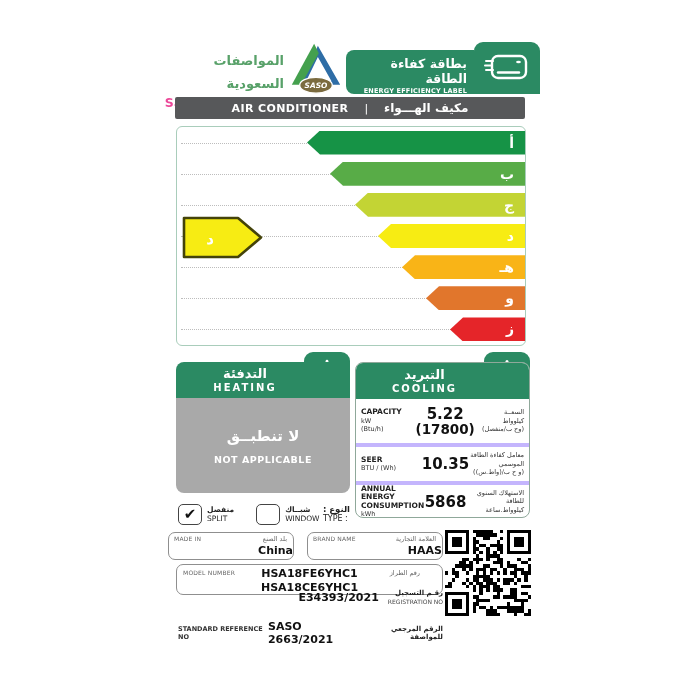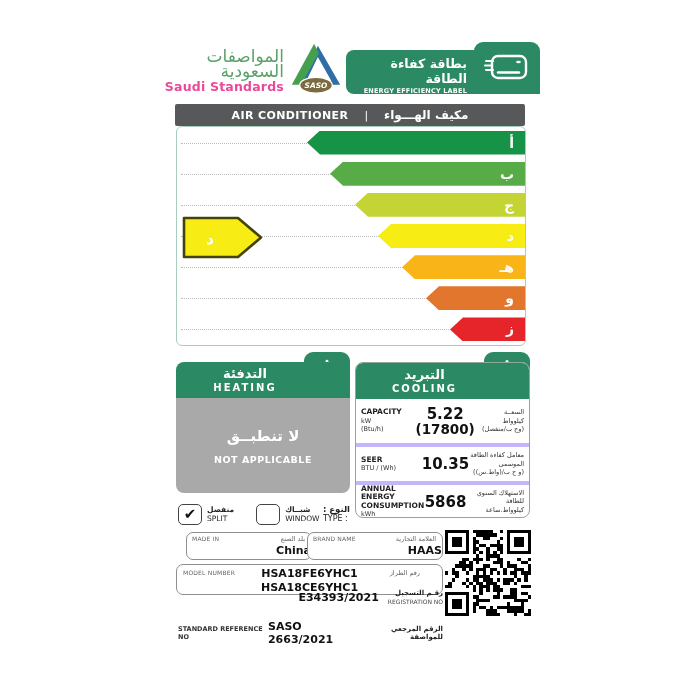--- a/index.html
+++ b/index.html
@@ -9,33 +9,33 @@
   }
   *{box-sizing:border-box;margin:0;padding:0;}
   html,body{width:700px;height:700px;background:#ffffff;overflow:hidden;}
   body{font-family:"DejaVu Sans",sans-serif;color:#222;}
   .canvas{position:relative;width:700px;height:700px;background:#fff;}
   .label{position:absolute;left:150px;top:40px;width:400px;height:628px;}
 
   
   .header{position:absolute;left:0;top:0;width:400px;height:56px;}
   .org{position:absolute;left:8px;top:9px;width:126px;text-align:right;}
-  .org-ar{display:block;color:#58a169;font-size:17px;font-weight:normal;direction:rtl;line-height:15px;}
+  .org-ar{display:block;color:#58a169;font-size:13px;font-weight:bold;direction:rtl;line-height:23px;}
   .org-en{display:block;color:#ec4899;font-size:12.5px;font-weight:bold;line-height:16px;letter-spacing:.2px;}
   .saso-logo{position:absolute;left:138px;top:2px;width:56px;height:54px;}
   .title-box{position:absolute;left:196px;top:2px;width:194px;height:52px;}
   .title-text{position:absolute;left:0;top:8px;width:128px;height:44px;background:var(--green);
     border-radius:8px 0 0 8px;color:#fff;text-align:right;padding:6px 7px 0 4px;}
   .title-ar{display:block;font-size:12.5px;font-weight:bold;direction:rtl;line-height:15px;}
   .title-en{display:block;font-size:6.5px;font-weight:bold;line-height:10px;letter-spacing:.2px;}
   .title-tab{position:absolute;left:128px;top:0;width:66px;height:52px;background:var(--green);
     border-radius:9px 9px 0 0;display:flex;align-items:center;justify-content:center;}
 
   
-  .product-bar{position:absolute;left:25px;top:64px;width:350px;height:22px;background:var(--bar-gray);
+  .product-bar{position:absolute;left:25px;top:57px;width:350px;height:22px;background:var(--bar-gray);
     border-radius:2px;display:flex;align-items:center;justify-content:center;gap:16px;color:#fff;text-align:center;}
   .product-en{font-size:11px;font-weight:bold;letter-spacing:.4px;}
   .product-sep{font-size:11px;}
   .product-ar{font-size:12px;font-weight:bold;direction:rtl;}
 
   
   .chart{position:absolute;left:26px;top:86px;width:350px;height:220px;background:#fff;
     border:1px solid #a9cdbb;border-radius:6px;}
   .grade-rows{position:absolute;inset:0;display:flex;flex-direction:column;}
   .grade-row{position:relative;flex:1;}
@@ -87,21 +87,21 @@
   .type-ar{display:block;font-size:8.5px;font-weight:bold;direction:rtl;text-align:left;}
   .type-en{display:block;font-size:8px;color:#222;}
   .opt-window{margin-left:22px;}
 
   
   .ibox{position:absolute;border:1px solid #8f8f8f;border-radius:7px;background:#fff;}
   .ibox .toplbls{position:absolute;left:5px;right:6px;top:2px;display:flex;justify-content:space-between;}
   .ibox .l-en{font-size:6px;color:#666;letter-spacing:.2px;}
   .ibox .l-ar{font-size:6.5px;color:#666;direction:rtl;}
   .ibox .val{position:absolute;left:0;right:0;bottom:2px;text-align:right;font-size:11px;font-weight:bold;color:#111;}
-  .box-madein{left:36px;top:492px;width:126px;height:28px;}
+  .box-madein{left:18px;top:492px;width:126px;height:28px;}
   .box-brand{left:157px;top:492px;width:136px;height:28px;}
   .box-model{left:26px;top:524px;width:267px;height:31px;}
   .box-model .vals{position:absolute;left:0;right:0;top:2px;text-align:center;font-size:11px;font-weight:bold;line-height:13.5px;color:#111;}
   .box-model .l-en{position:absolute;left:6px;top:4px;}
   .box-model .l-ar{position:absolute;right:22px;top:4px;}
 
   .reg-line{position:absolute;left:26px;top:550px;width:267px;display:flex;justify-content:flex-end;align-items:center;gap:9px;}
   .reg-val{font-size:11px;font-weight:bold;color:#111;}
   .reg-lbls{line-height:7.5px;text-align:right;}
   .reg-ar{display:block;font-size:7px;font-weight:bold;direction:rtl;}

